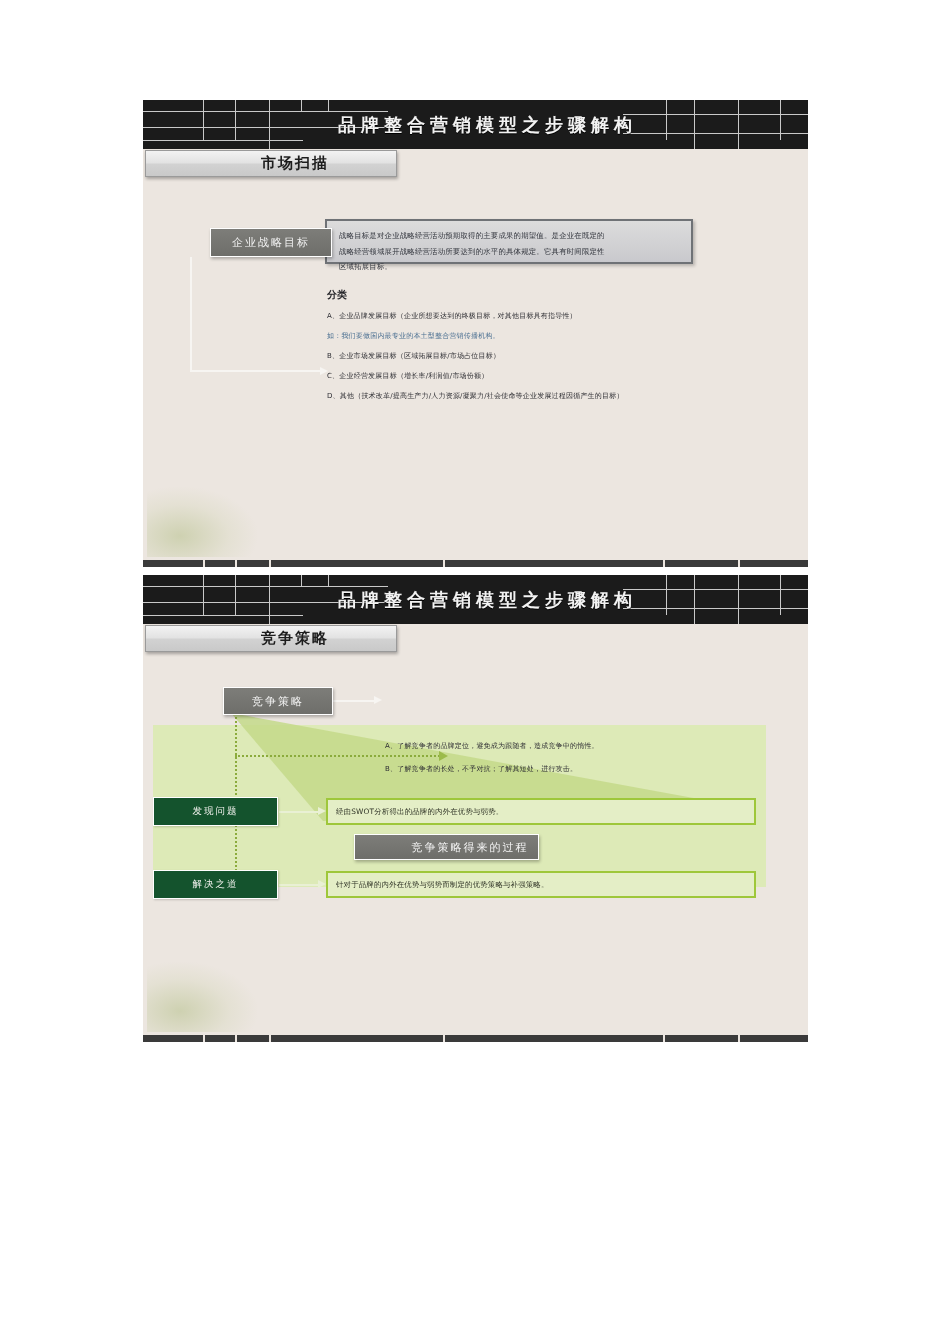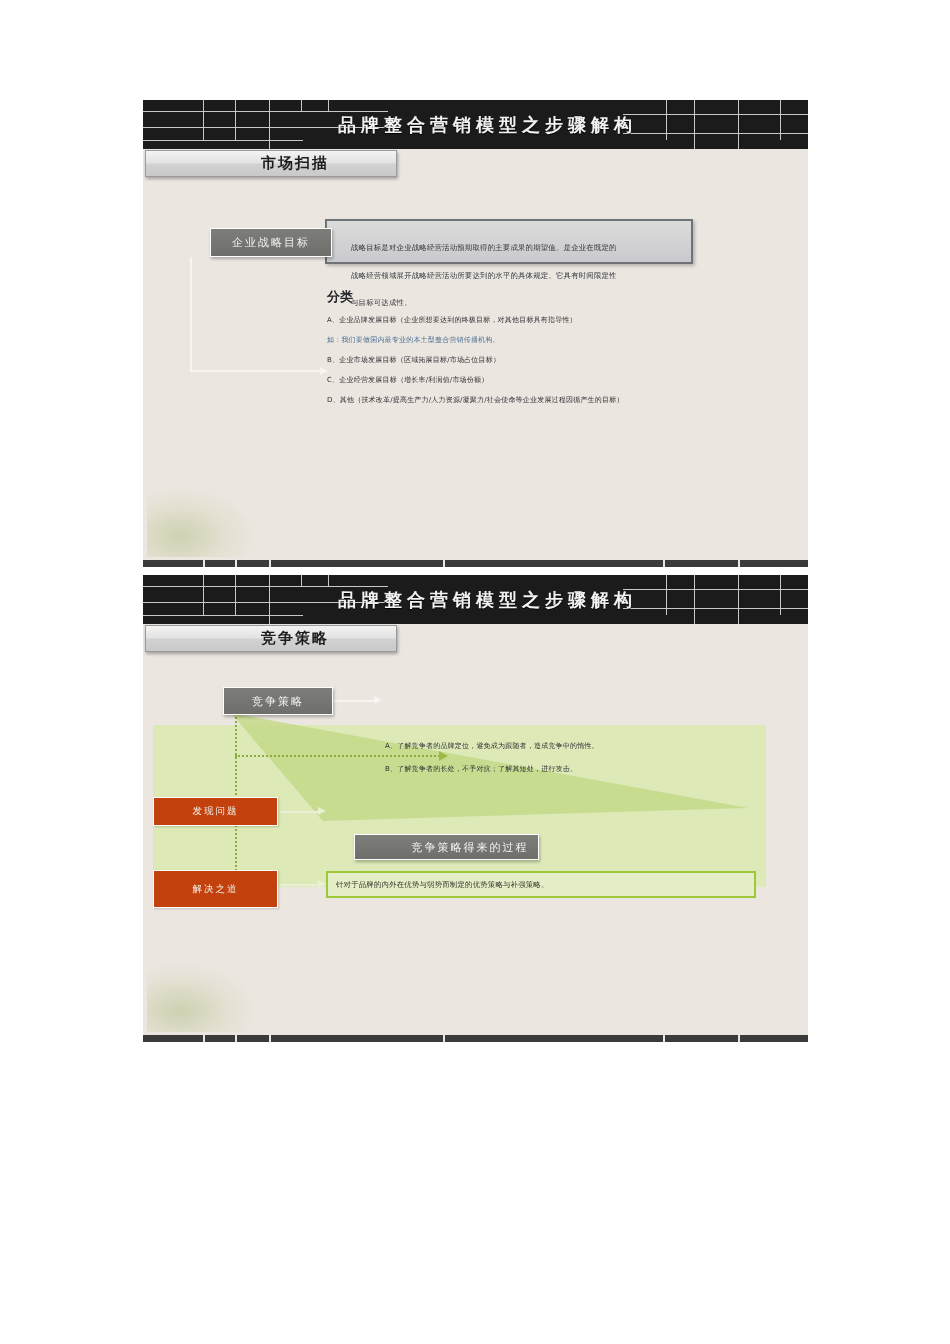--- a/index.html
+++ b/index.html
@@ -144,34 +144,34 @@
     position: absolute;
     background: linear-gradient(to bottom, #dcdcdc 0%, #c9c9cd 100%);
     border: 2px solid #6f7276;
     box-sizing: border-box;
     padding: 5px 8px;
     color: #31343c;
     box-shadow: 2px 2px 3px rgba(0,0,0,.22);
     z-index: 3;
   }
   .callout p {
-    margin: 16px;
+    margin: 4px;
     font-size: 7.4px;
     line-height: 11.5px;
     letter-spacing: .2px;
     font-family: "DejaVu Sans", "Liberation Sans", sans-serif;
   }
 
   
   .class-block {
     position: absolute;
     z-index: 3;
   }
   .class-title {
-    font-size: 13px;
+    font-size: 10px;
     font-weight: 700;
     color: #26262a;
     margin-bottom: 9px;
     font-family: "DejaVu Sans", "Liberation Sans", sans-serif;
   }
   .class-item {
     font-size: 7px;
     color: #2e2e33;
     margin-bottom: 10px;
     letter-spacing: .2px;
@@ -222,21 +222,21 @@
     position: absolute;
     width: 0; height: 0;
     border-top: 5px solid transparent;
     border-bottom: 5px solid transparent;
     border-left: 9px solid #9cbb4b;
     z-index: 3;
   }
 
   .olive-box {
     position: absolute;
-    background: #c2410c;
+    background: #14532d;
     border: 1px solid #ffffff;
     box-sizing: border-box;
     display: flex;
     align-items: center;
     justify-content: center;
     color: #f2f2ee;
     z-index: 4;
     box-shadow: 1px 1px 2px rgba(0,0,0,.18);
   }
   .olive-box span {
@@ -309,21 +309,21 @@
     <div class="conn h" style="left:144px; top:141px; width:32px;"></div>
     <div class="arrow-r" style="left:176px; top:137px;"></div>
 
     <div class="conn v" style="left:47px; top:157px; height:115px;"></div>
     <div class="conn h" style="left:47px; top:270px; width:130px;"></div>
     <div class="arrow-r" style="left:177px; top:267px;"></div>
 
     <div class="callout" style="left:182px; top:119px; width:368px; height:45px;">
       <p>战略目标是对企业战略经营活动预期取得的主要成果的期望值。是企业在既定的</p>
       <p>战略经营领域展开战略经营活动所要达到的水平的具体规定。它具有时间限定性</p>
-      <p>与目标可达成性。</p>
+      <p>区域拓展目标。</p>
     </div>
 
     <div class="class-block" style="left:184px; top:188px; width:470px;">
       <div class="class-title">分类</div>
       <div class="class-item">A、企业品牌发展目标（企业所想要达到的终极目标，对其他目标具有指导性）</div>
       <div class="class-item note">如：我们要做国内最专业的本土型整合营销传播机构。</div>
       <div class="class-item">B、企业市场发展目标（区域拓展目标/市场占位目标）</div>
       <div class="class-item">C、企业经营发展目标（增长率/利润值/市场份额）</div>
       <div class="class-item">D、其他（技术改革/提高生产力/人力资源/凝聚力/社会使命等企业发展过程因循产生的目标）</div>
     </div>
@@ -384,26 +384,29 @@
     <div class="dotline" style="left:92px; top:142px; height:78px;"></div>
     <div class="dotline-h" style="left:92px; top:180px; width:205px;"></div>
     <div class="dot-arrow" style="left:296px; top:176px;"></div>
     <div class="dotline" style="left:92px; top:250px; height:46px;"></div>
 
     <div class="olive-box" style="left:10px; top:222px; width:125px; height:29px;">
       <span>发现问题</span>
     </div>
     <div class="conn h" style="left:136px; top:236px; width:40px; background:#e9f0d4;"></div>
     <div class="arrow-r" style="left:175px; top:232px; border-left-color:#e9f0d4;"></div>
+    <div class="green-callout" style="left:183px; top:223px; width:430px; height:27px;">
+      <span>经由SWOT分析得出的品牌的内外在优势与弱势。</span>
+    </div>
 
     <div class="grey-box" style="left:211px; top:259px; width:185px; height:26px;padding-left:47px;">
       <span>竞争策略得来的过程</span>
     </div>
 
-    <div class="olive-box" style="left:10px; top:295px; width:125px; height:38px;">
+    <div class="olive-box" style="left:10px; top:295px; width:125px; height:29px;">
       <span>解决之道</span>
     </div>
     <div class="conn h" style="left:136px; top:309px; width:40px; background:#e9f0d4;"></div>
     <div class="arrow-r" style="left:175px; top:305px; border-left-color:#e9f0d4;"></div>
     <div class="green-callout" style="left:183px; top:296px; width:430px; height:27px;">
       <span>针对于品牌的内外在优势与弱势而制定的优势策略与补强策略。</span>
     </div>
 
     <div class="footer-band">
       <div class="seg" style="left:60px;"></div>

